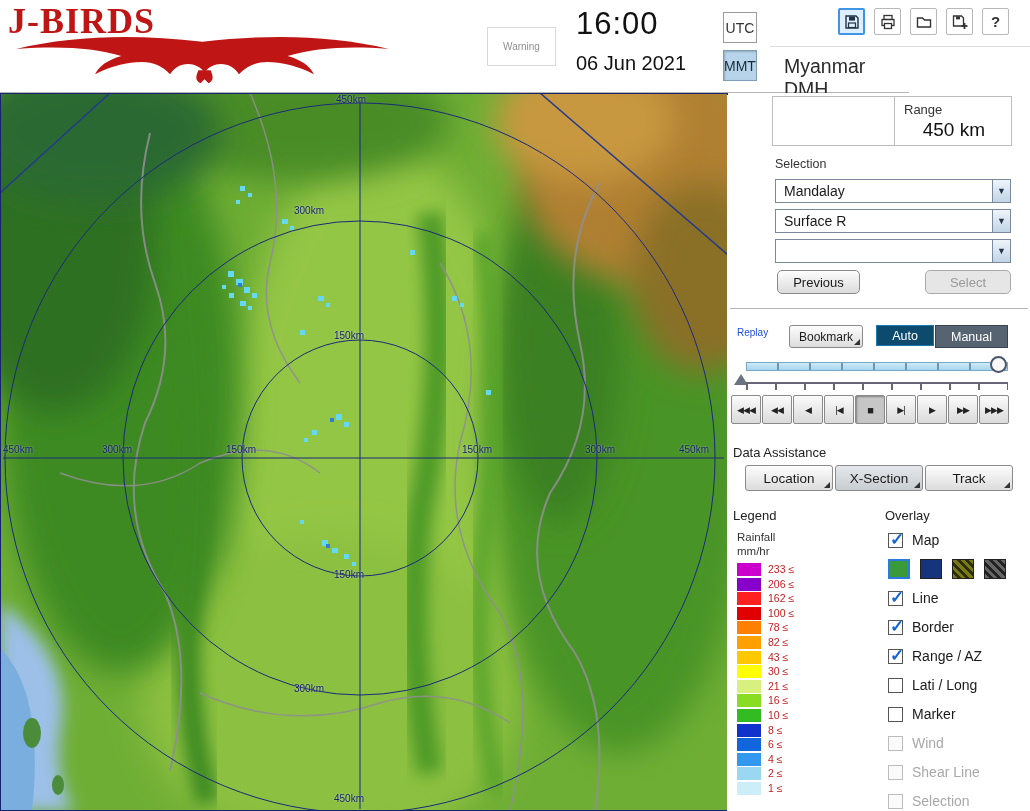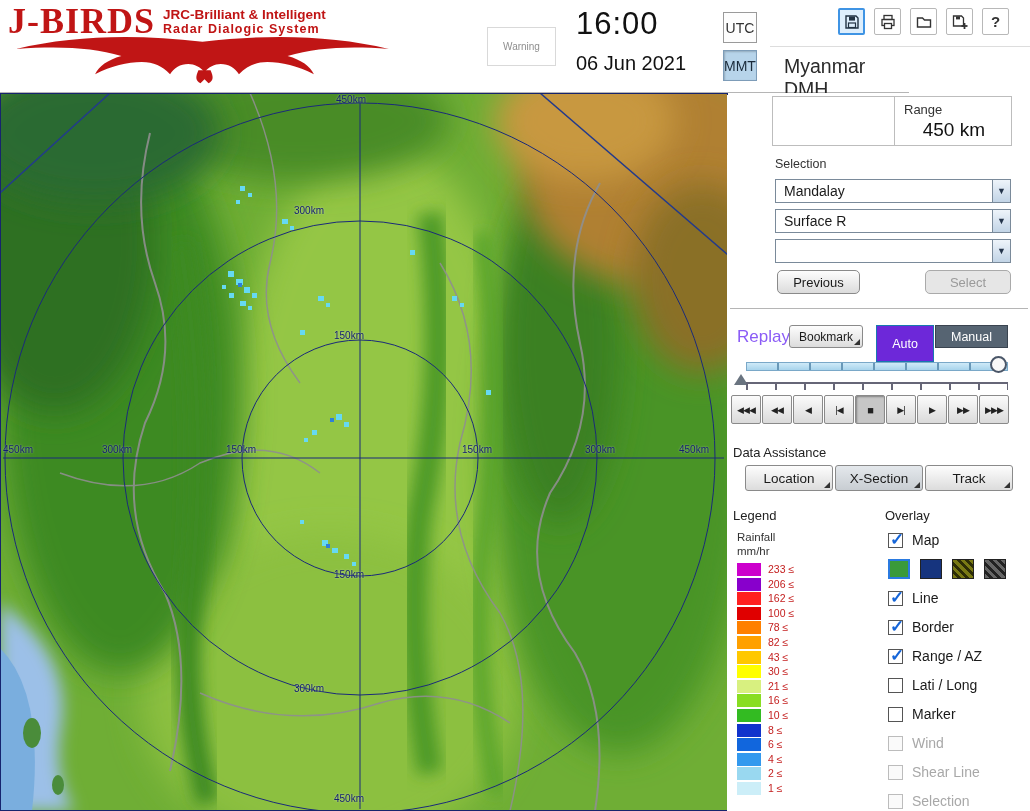--- a/index.html
+++ b/index.html
@@ -53,23 +53,23 @@
   .sel-label{position:absolute;left:47px;top:64px;font-size:12.5px;color:#333}
   .dd{position:absolute;left:47px;width:236px;height:24px;border:1px solid #7a8a9a;background:#fff;display:flex;align-items:center;padding-left:8px;font-size:14px;color:#1a1a1a}
   .dd-arrow{position:absolute;right:0;top:0;bottom:0;width:18px;background:linear-gradient(#eef4fa,#c2d4e6);border-left:1px solid #7a8a9a;display:flex;align-items:center;justify-content:center;font-size:9px;color:#24344a}
 
   .btn{background:linear-gradient(#fdfdfd,#dcdcdc);border:1px solid #8a8a8a;border-radius:3px;font-size:13px;color:#1a1a1a;display:flex;align-items:center;justify-content:center;position:relative}
   .btn.disabled{color:#9a9a9a;background:#e6e6e6;border-color:#aaa}
   .corner{position:absolute;right:2px;bottom:2px;width:0;height:0;border-left:6px solid transparent;border-bottom:6px solid #333}
 
   .hr1{position:absolute;left:2px;top:215px;width:298px;height:2px;border-top:1px solid #b5b5b5;border-bottom:1px solid #fff}
 
-  .replay-label{position:absolute;left:9px;top:234px;font-size:17px;color:#8b5cf6}
+  .replay-label{position:absolute;left:9px;top:234px;font-size:10px;color:#1d4ed8}
   .btn-bookmark{position:absolute;left:61px;top:232px;width:74px;height:23px;font-size:12px}
-  .btn-auto{position:absolute;left:148px;top:232px;width:58px;height:37px;background:#6d28d9;border:1px solid #1878b0;color:#fff;font-size:12.5px;display:flex;align-items:center;justify-content:center}
+  .btn-auto{position:absolute;left:148px;top:232px;width:58px;height:21px;background:#0c4a6e;border:1px solid #1878b0;color:#fff;font-size:12.5px;display:flex;align-items:center;justify-content:center}
   .btn-manual{position:absolute;left:207px;top:232px;width:73px;height:23px;background:#566472;border:1px solid #3a4450;color:#fff;font-size:12.5px;display:flex;align-items:center;justify-content:center}
 
   .tl-bar{position:absolute;left:18px;top:269px;width:262px;height:9px;border:1px solid #7aa8c8;
     background:repeating-linear-gradient(90deg,transparent 0 30px,#6898b8 30px 32px),linear-gradient(#cfeaf8,#a8d4ec)}
   .tl-handle{position:absolute;left:262px;top:263px;width:17px;height:17px;border-radius:50%;background:#f8f8f8;border:2px solid #4a5668}
   .tl-tri{position:absolute;left:6px;top:281px;width:0;height:0;border-left:7px solid transparent;border-right:7px solid transparent;border-bottom:11px solid #6a7480}
   .tl-ruler{position:absolute;left:18px;top:289px;width:262px;height:8px;border-top:2px solid #667;
     background:repeating-linear-gradient(90deg,#667 0 2px,transparent 2px 29px)}
 
   .pb-row{position:absolute;left:3px;top:302px;display:flex;gap:1px}
@@ -104,24 +104,20 @@
   .msw.olive{background:repeating-linear-gradient(45deg,#7a7a14 0 3px,#2e2e06 3px 6px)}
   .msw.dark{background:repeating-linear-gradient(45deg,#666 0 3px,#222 3px 6px)}
 </style>
 </head>
 <body>
 
 <div class="header">
   <div class="logo">
     <div class="logo-row">
       <div class="logo-title">J-BIRDS</div>
-      <div class="logo-sub">
-        <div class="l1">JRC-Brilliant &amp; Intelligent</div>
-        <div class="l2">Radar  Dialogic  System</div>
-      </div>
     </div>
     <svg class="eagle" width="385" height="56" viewBox="0 0 380 50">
       <path d="M4,16 C60,3 120,1 188,9 C256,1 316,3 372,16 C330,13 300,15 272,23 C286,27 294,33 298,41 C282,33 266,29 252,29 C240,29 232,33 224,41 C220,35 214,31 206,31 C200,31 194,34 190,39 C186,34 180,31 174,31 C166,31 160,35 156,41 C148,33 140,29 128,29 C114,29 98,33 82,41 C86,33 94,27 108,23 C80,15 50,13 4,16 Z" fill="#c01515"></path>
       <path d="M184,37 C181,44 181,47 186,50 L190,46 L194,50 C199,47 199,44 196,37 Z" fill="#c01515"></path>
     </svg>
   </div>
 
   <div class="warning-box">
     <span>Warning</span>
   </div>

